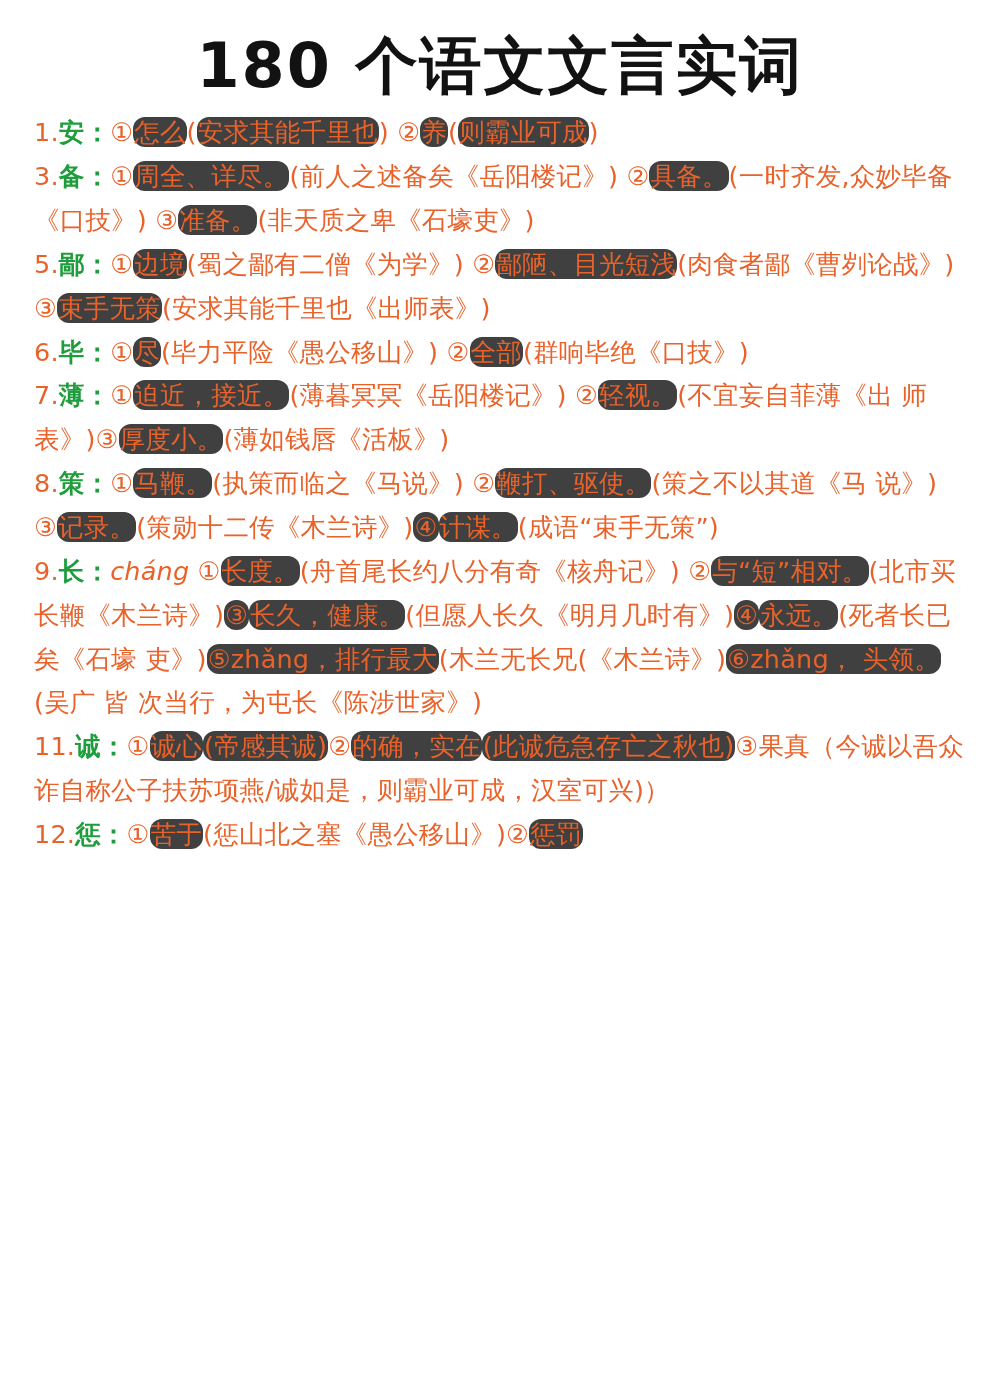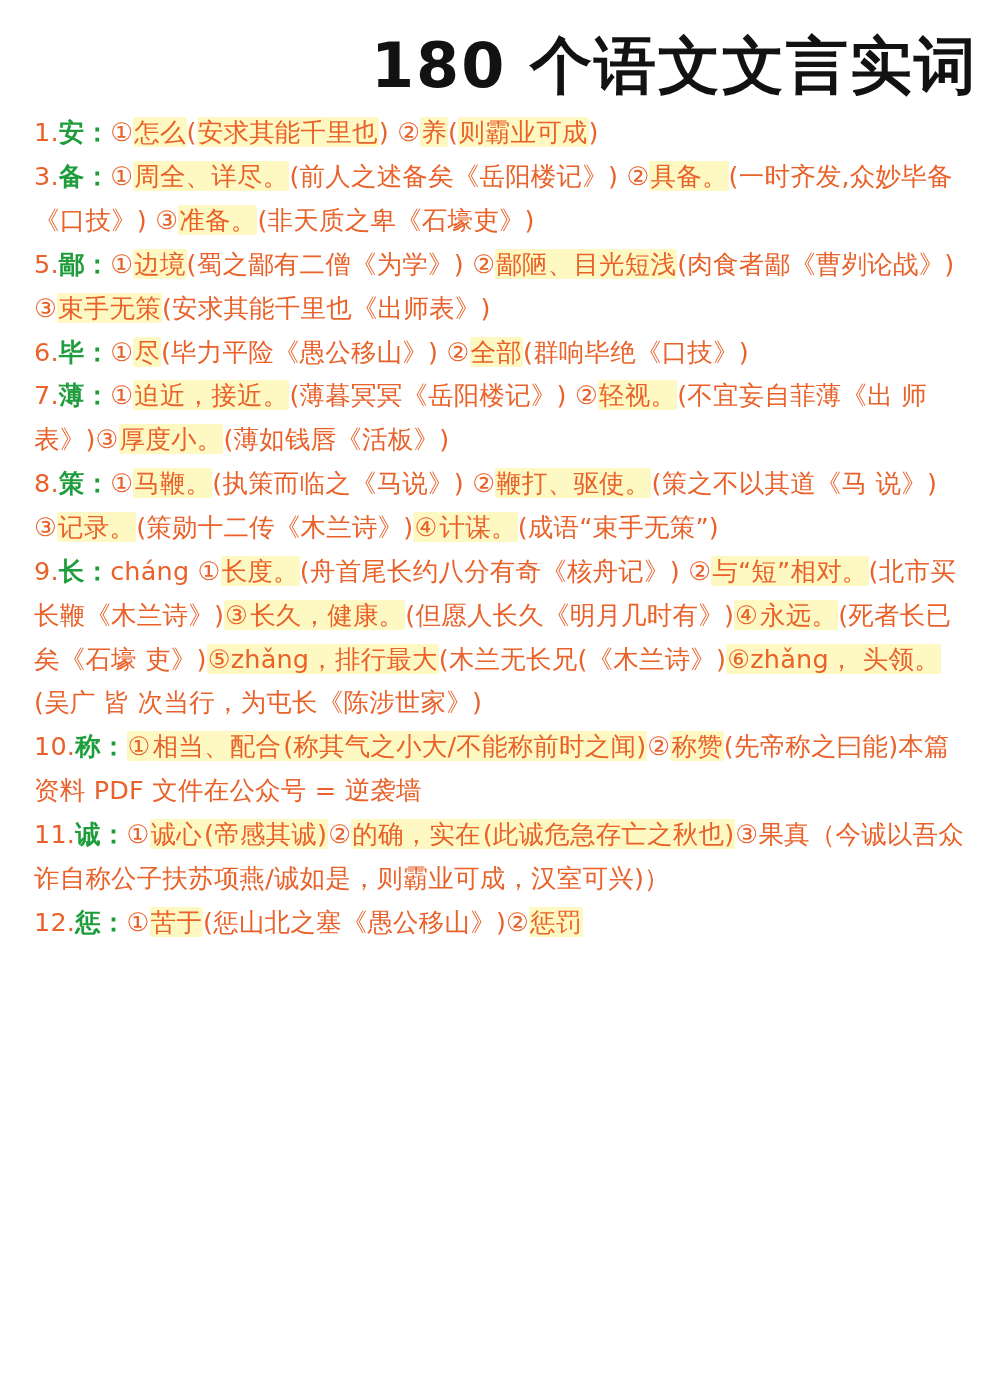--- a/index.html
+++ b/index.html
@@ -15,21 +15,21 @@
   }
   #page {
     position: relative;
     width: 1000px;
     height: 1385px;
     background: #ffffff;
     box-sizing: border-box;
     padding: 26px 22px 10px 22px;
   }
   .title {
-    text-align: right;
+    text-align: center;
     font-family: "DejaVu Sans", sans-serif;
     font-weight: bold;
     font-size: 62px;
     letter-spacing: 2px;
     color: #121212;
     line-height: 1.15;
     margin: 4px 0 10px 0;
     white-space: nowrap;
   }
   .entries {
@@ -44,46 +44,46 @@
     word-break: break-word;
   }
   .num {
     color: #e8622a;
   }
   .head {
     color: #1f9d3c;
     font-weight: bold;
   }
   .hl {
-    background: #fef9c3;
-    border-radius: 2px;
+    background: #404040;
+    border-radius: 12px;
     padding: 0 1px;
     box-decoration-break: clone;
     -webkit-box-decoration-break: clone;
   }
   .plain {
     color: #e8622a;
   }
   .pinyin {
+    font-style: italic;
     text-align: right;
   }
 </style>
 </head>
 <body>
 
 <div id="page">
 
   <div class="title">180 个语文文言实词</div>
 
   <div class="entries">
       <div class="entry"><span class="num">1.</span><span class="head">安：</span><span class="plain">①</span><span class="hl">怎么</span><span class="plain">(</span><span class="hl">安求其能千里也</span><span class="plain">) ②</span><span class="hl">养</span><span class="plain">(</span><span class="hl">则霸业可成</span><span class="plain">)</span></div>
       <div class="entry"><span class="num">3.</span><span class="head">备：</span><span class="plain">①</span><span class="hl">周全、详尽。</span><span class="plain">(前人之述备矣《岳阳楼记》) ②</span><span class="hl">具备。</span><span class="plain">(一时齐发,众妙毕备《口技》) ③</span><span class="hl">准备。</span><span class="plain">(非天质之卑《石壕吏》)</span></div>
       <div class="entry"><span class="num">5.</span><span class="head">鄙：</span><span class="plain">①</span><span class="hl">边境</span><span class="plain">(蜀之鄙有二僧《为学》) ②</span><span class="hl">鄙陋、目光短浅</span><span class="plain">(肉食者鄙《曹刿论战》) ③</span><span class="hl">束手无策</span><span class="plain">(安求其能千里也《出师表》)</span></div>
       <div class="entry"><span class="num">6.</span><span class="head">毕：</span><span class="plain">①</span><span class="hl">尽</span><span class="plain">(毕力平险《愚公移山》) ②</span><span class="hl">全部</span><span class="plain">(群响毕绝《口技》)</span></div>
       <div class="entry"><span class="num">7.</span><span class="head">薄：</span><span class="plain">①</span><span class="hl">迫近，接近。</span><span class="plain">(薄暮冥冥《岳阳楼记》) ②</span><span class="hl">轻视。</span><span class="plain">(不宜妄自菲薄《出 师表》)③</span><span class="hl">厚度小。</span><span class="plain">(薄如钱唇《活板》)</span></div>
       <div class="entry"><span class="num">8.</span><span class="head">策：</span><span class="plain">①</span><span class="hl">马鞭。</span><span class="plain">(执策而临之《马说》) ②</span><span class="hl">鞭打、驱使。</span><span class="plain">(策之不以其道《马 说》) ③</span><span class="hl">记录。</span><span class="plain">(策勋十二传《木兰诗》)</span><span class="hl">④</span><span class="hl">计谋。</span><span class="plain">(成语“束手无策”)</span></div>
       <div class="entry"><span class="num">9.</span><span class="head">长：</span><span class="plain pinyin">cháng </span><span class="plain">①</span><span class="hl">长度。</span><span class="plain">(舟首尾长约八分有奇《核舟记》) ②</span><span class="hl">与“短”相对。</span><span class="plain">(北市买长鞭《木兰诗》)</span><span class="hl">③</span><span class="hl">长久，健康。</span><span class="plain">(但愿人长久《明月几时有》)</span><span class="hl">④</span><span class="hl">永远。</span><span class="plain">(死者长已矣《石壕 吏》)</span><span class="hl">⑤zhǎng，排行最大</span><span class="plain">(木兰无长兄(《木兰诗》)</span><span class="hl">⑥zhǎng，  头领。</span><span class="plain">(吴广 皆 次当行，为屯长《陈涉世家》)</span></div>
-      <div class="entry"><span class="num">10.</span><span class="head">称：</span><span class="hl">①</span><span class="hl">相当、配合</span><span class="hl">(称其气之小大/不能称前时之闻)</span><span class="plain">②</span><span class="hl">称赞</span><span class="plain">(先帝称之曰能)本篇资料 PDF 文件在公众号 = 逆袭墙</span></div>
       <div class="entry"><span class="num">11.</span><span class="head">诚：</span><span class="plain">①</span><span class="hl">诚心</span><span class="hl">(帝感其诚)</span><span class="plain">②</span><span class="hl">的确，实在</span><span class="hl">(此诚危急存亡之秋也)</span><span class="plain">③</span><span class="plain">果真（今诚以吾众诈自称公子扶苏项燕/诚如是，则霸业可成，汉室可兴)）</span></div>
       <div class="entry"><span class="num">12.</span><span class="head">惩：</span><span class="plain">①</span><span class="hl">苦于</span><span class="plain">(惩山北之塞《愚公移山》)</span><span class="plain">②</span><span class="hl">惩罚</span></div>
     </div>
 
 </div>
 
 </body></html>

